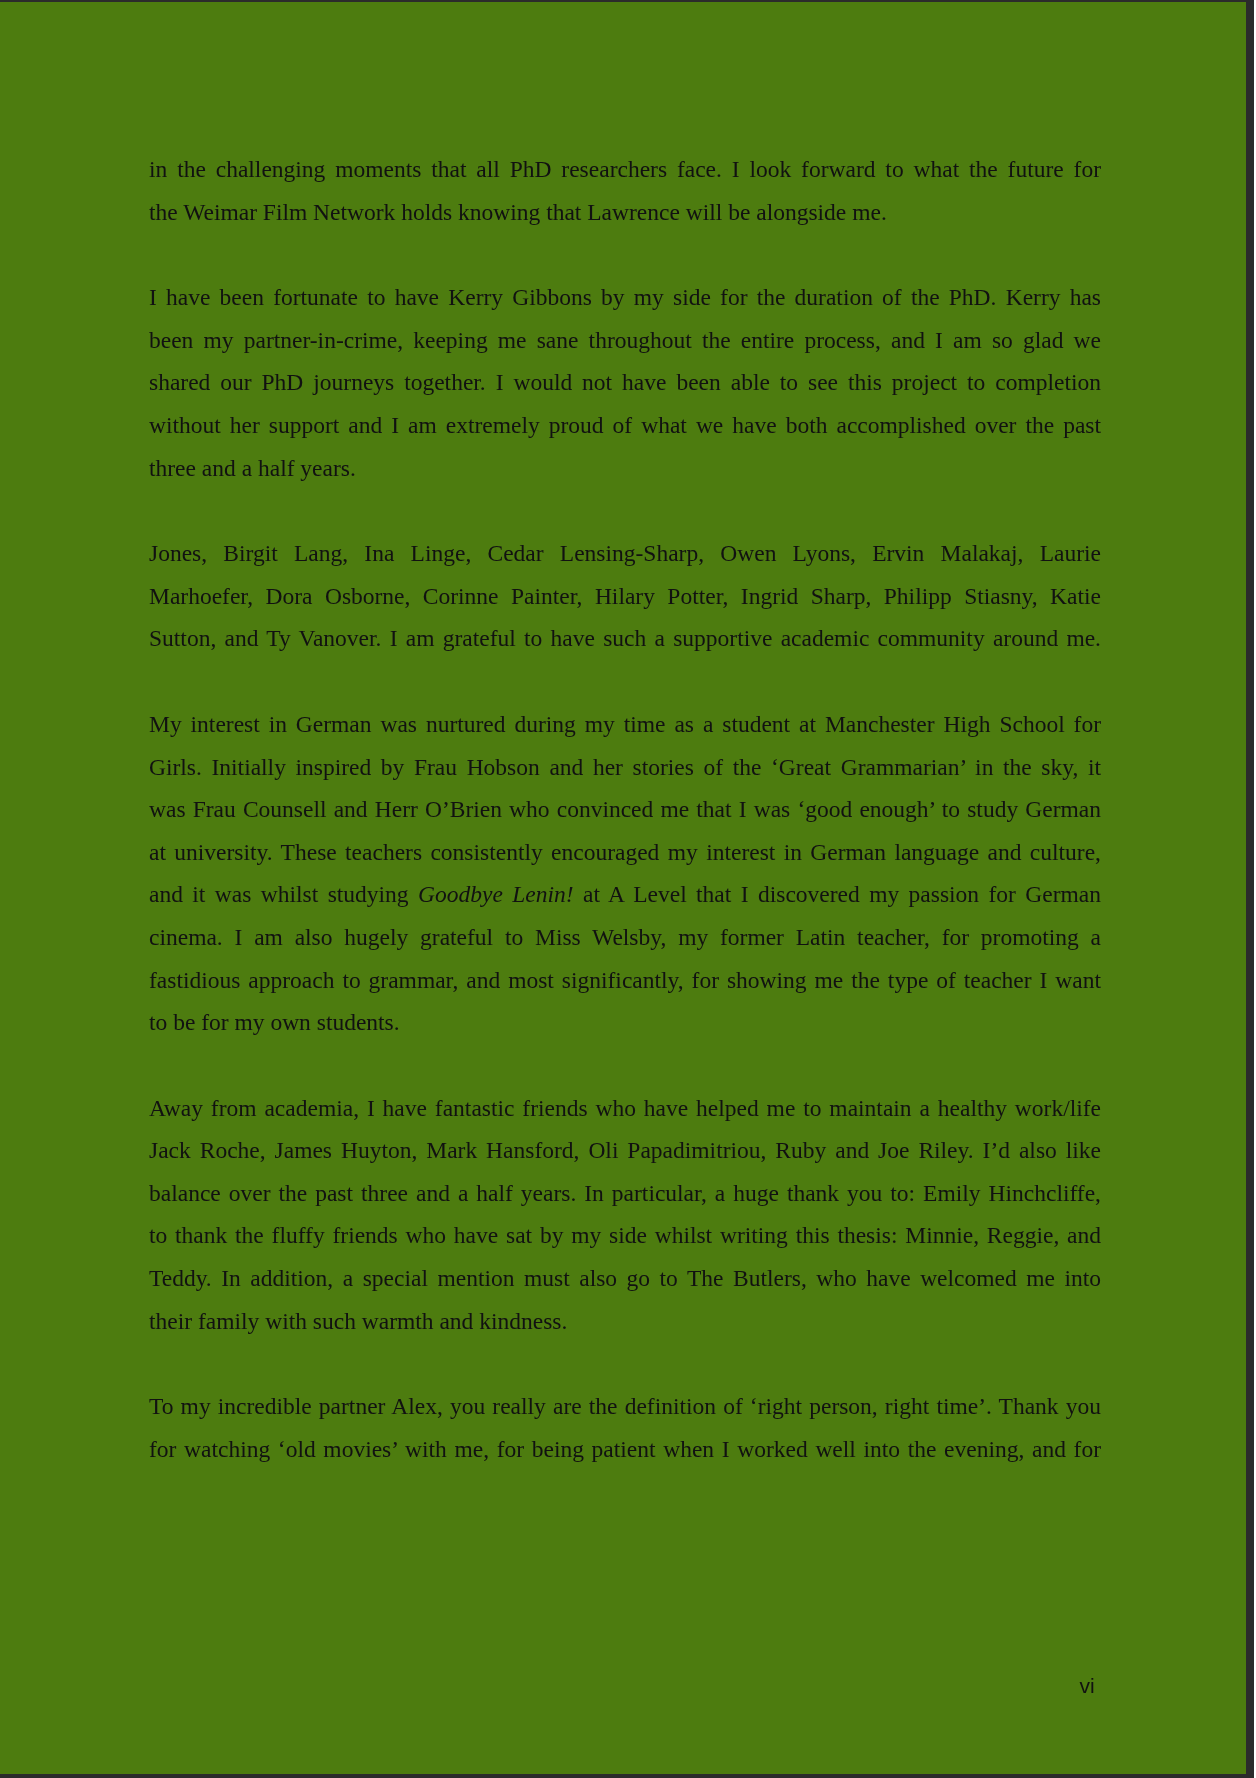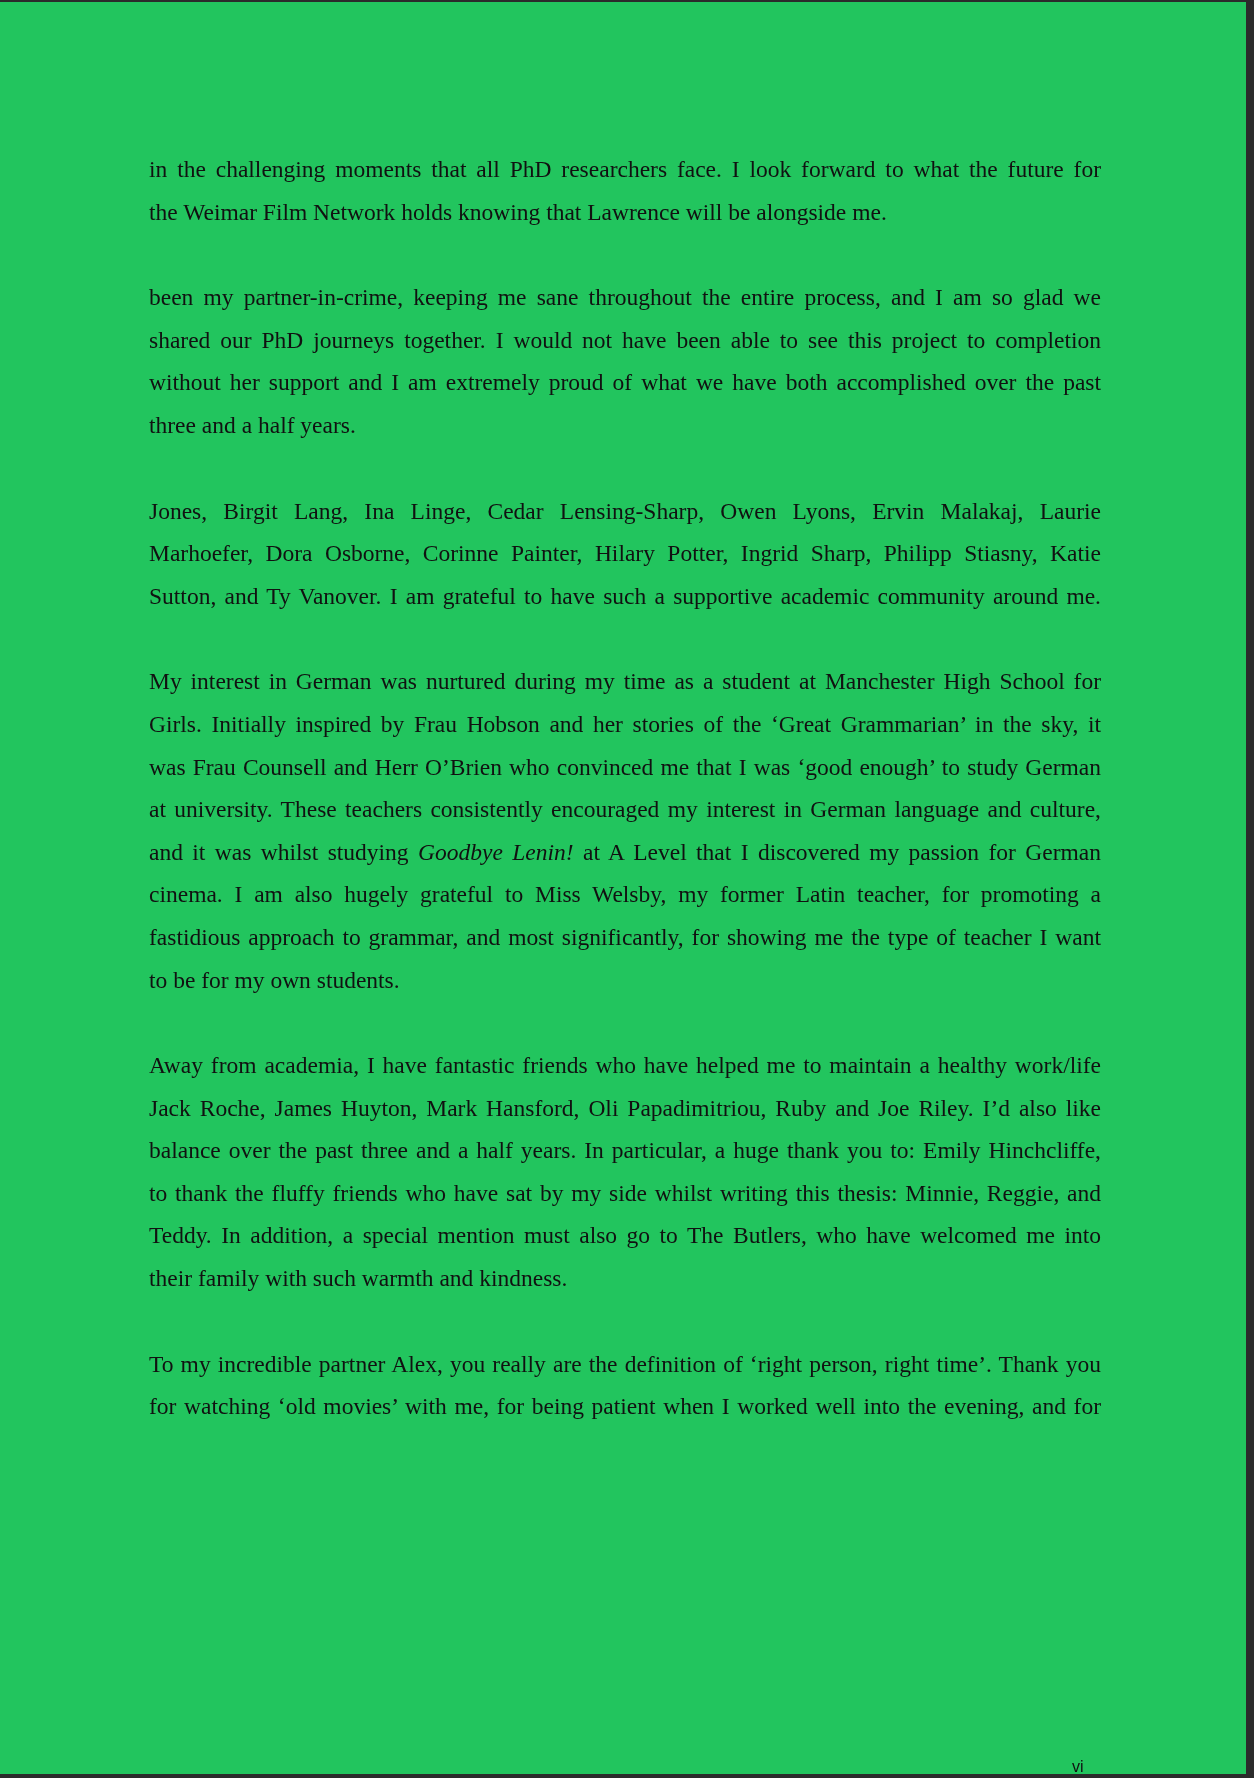--- a/index.html
+++ b/index.html
@@ -12,21 +12,21 @@
       height: 1778px;
       position: relative;
       overflow: hidden;
     }
     .page {
       position: absolute;
       left: 0;
       top: 0;
       width: 1246px;
       height: 1772px;
-      background: #22c55e;
+      background: #4d7c0f;
       border-top: 2px solid #2b2b2b;
       border-right: 8px solid #2b2b2b;
       border-bottom: 4px solid #2b2b2b;
       box-sizing: content-box;
       text-decoration: underline;
     }
     .content {
       position: absolute;
       left: 149px;
       top: 146px;
@@ -49,40 +49,41 @@
     }
     .line.last {
       text-align-last: left;
     }
     em {
       font-style: italic;
     }
     .page-number {
       position: absolute;
       left: 1072px;
-      top: 1756px;
+      top: 1672px;
       width: 30px;
-      text-align: left;
+      text-align: center;
       font-family: "Liberation Sans", "DejaVu Sans", sans-serif;
-      font-size: 16px;
+      font-size: 21px;
       color: #111111;
     }
   </style>
 </head>
 <body>
 
 <div class="page">
   <div class="content">
 
     <p class="para">
       <span class="line">in the challenging moments that all PhD researchers face. I look forward to what the future for</span>
       <span class="line last">the Weimar Film Network holds knowing that Lawrence will be alongside me.</span>
     </p>
 
     <p class="para">
+      <span class="line">I have been fortunate to have Kerry Gibbons by my side for the duration of the PhD. Kerry has</span>
       <span class="line">been my partner-in-crime, keeping me sane throughout the entire process, and I am so glad we</span>
       <span class="line">shared our PhD journeys together. I would not have been able to see this project to completion</span>
       <span class="line">without her support and I am extremely proud of what we have both accomplished over the past</span>
       <span class="line last">three and a half years.</span>
     </p>
 
     <p class="para">
       <span class="line">Jones, Birgit Lang, Ina Linge, Cedar Lensing-Sharp, Owen Lyons, Ervin Malakaj, Laurie</span>
       <span class="line">Marhoefer, Dora Osborne, Corinne Painter, Hilary Potter, Ingrid Sharp, Philipp Stiasny, Katie</span>
       <span class="line">Sutton, and Ty Vanover. I am grateful to have such a supportive academic community around me.</span>

